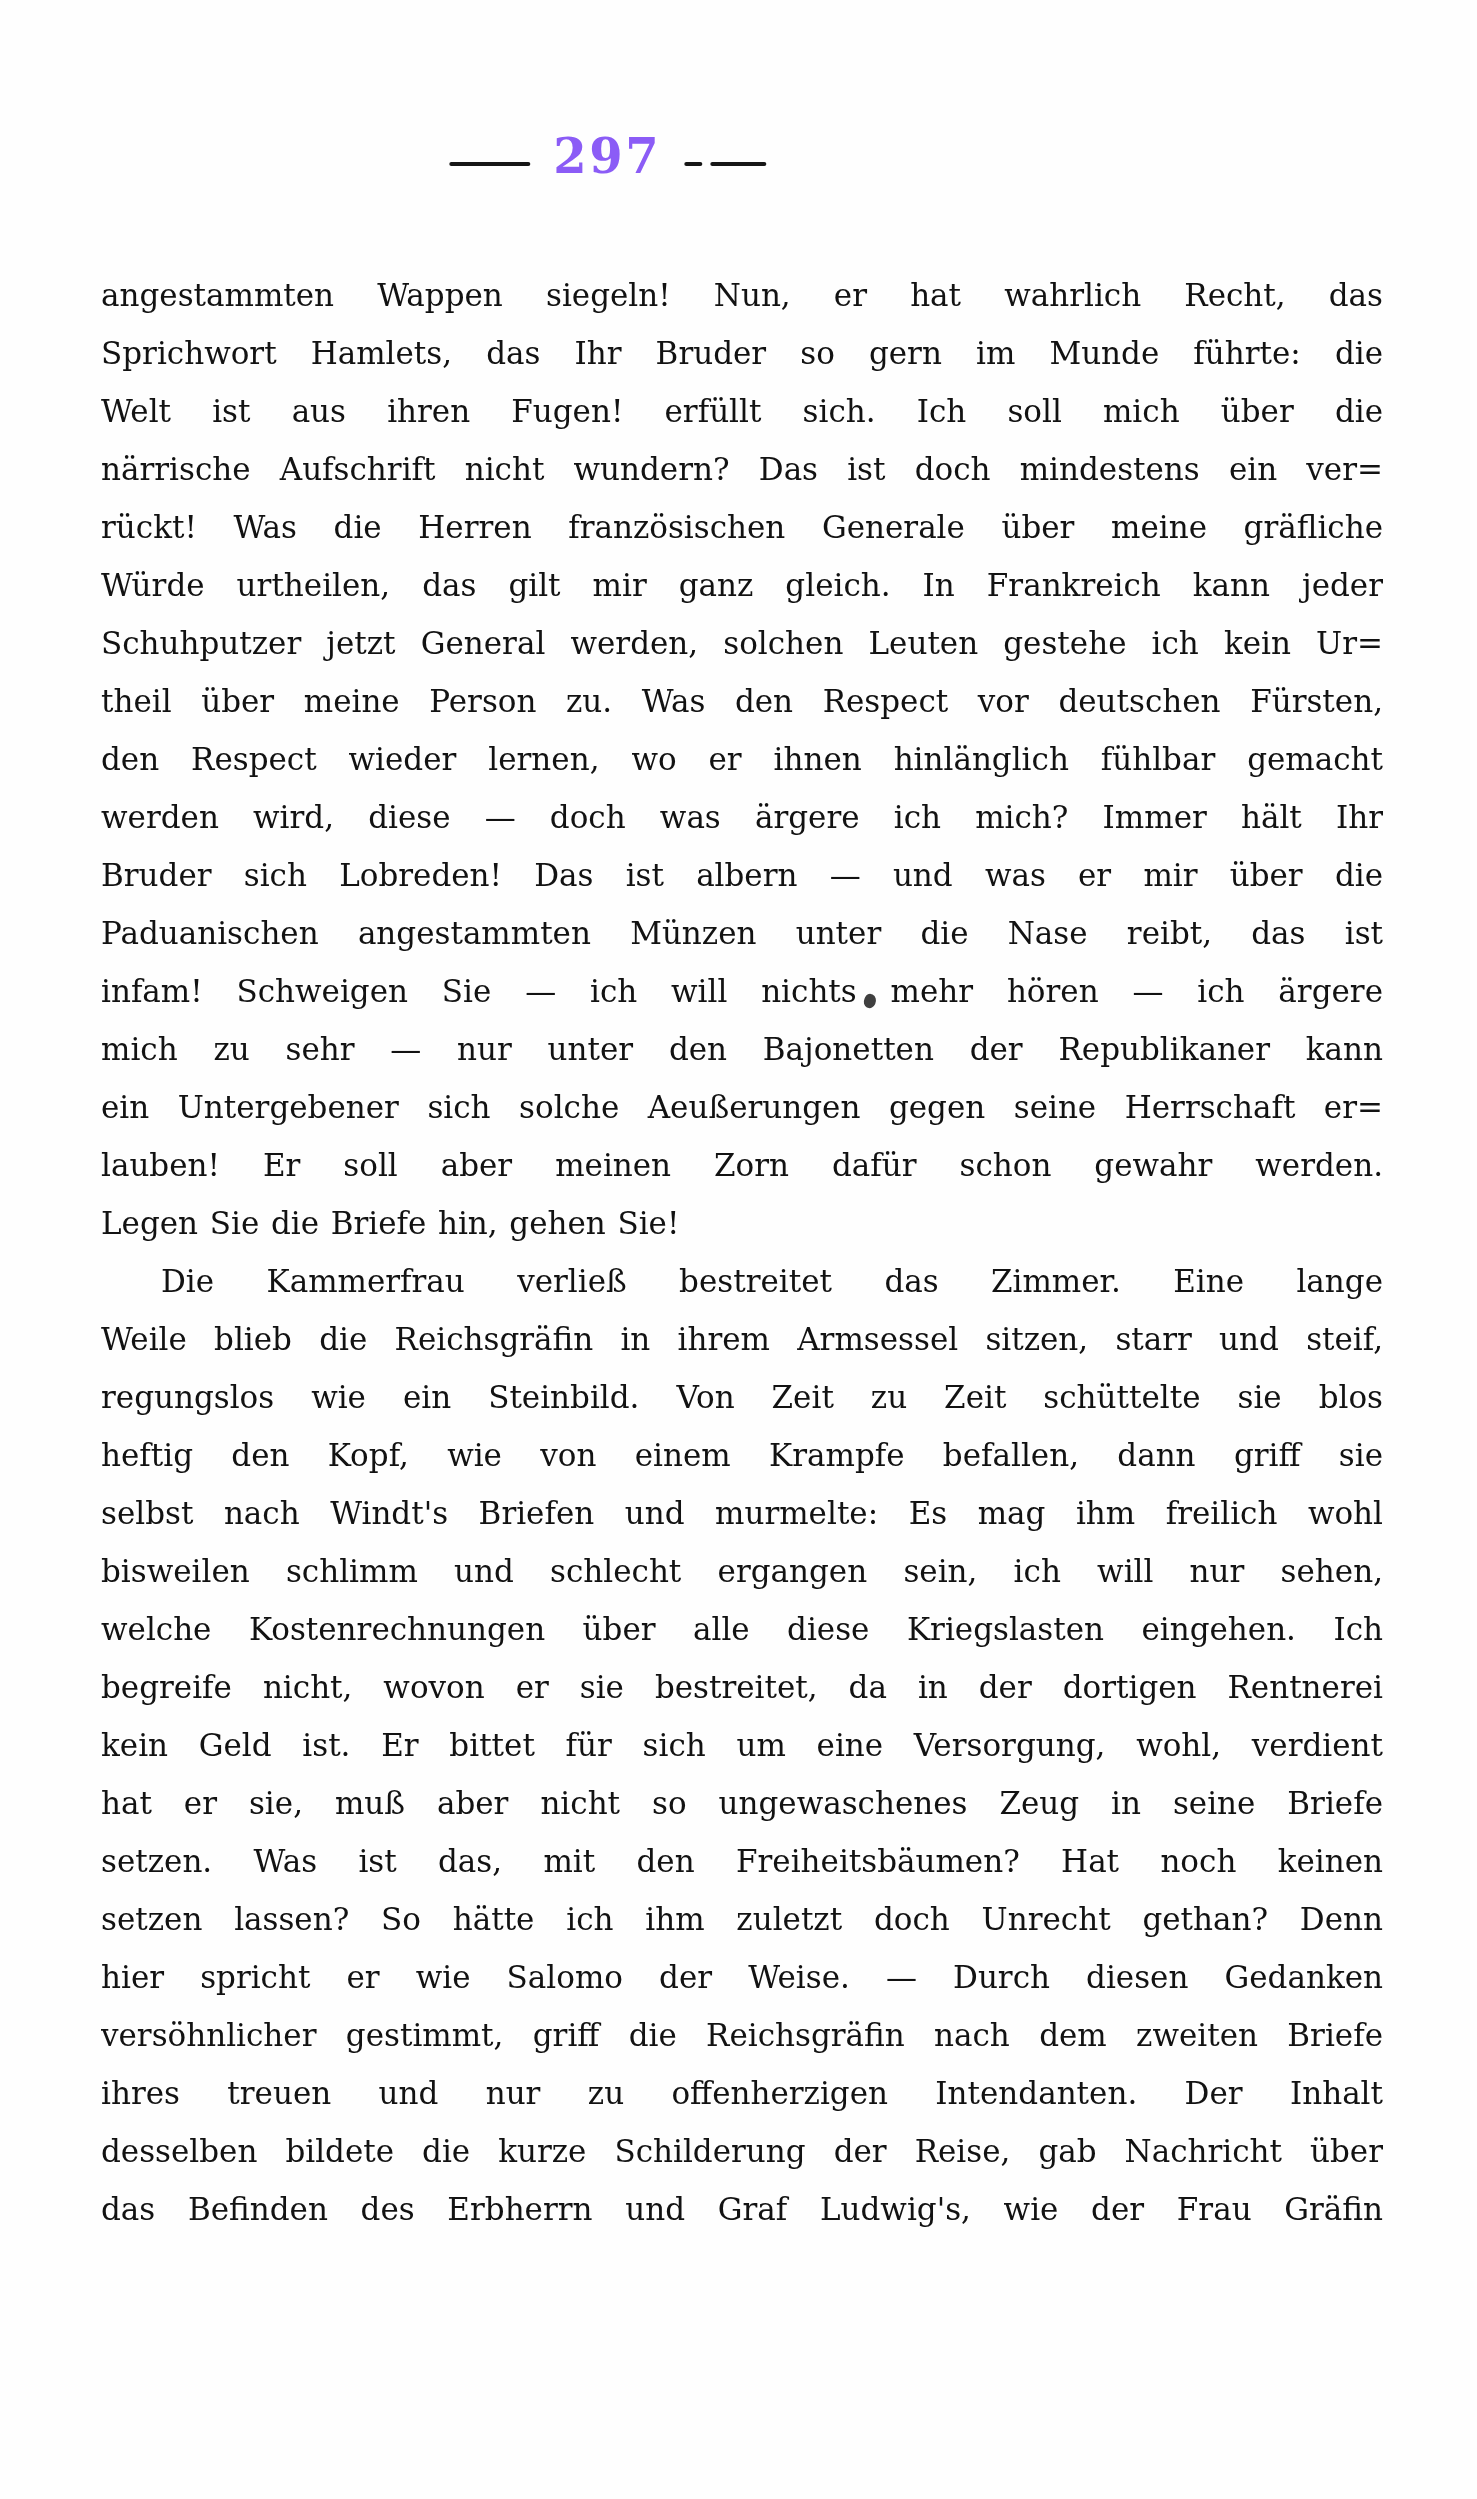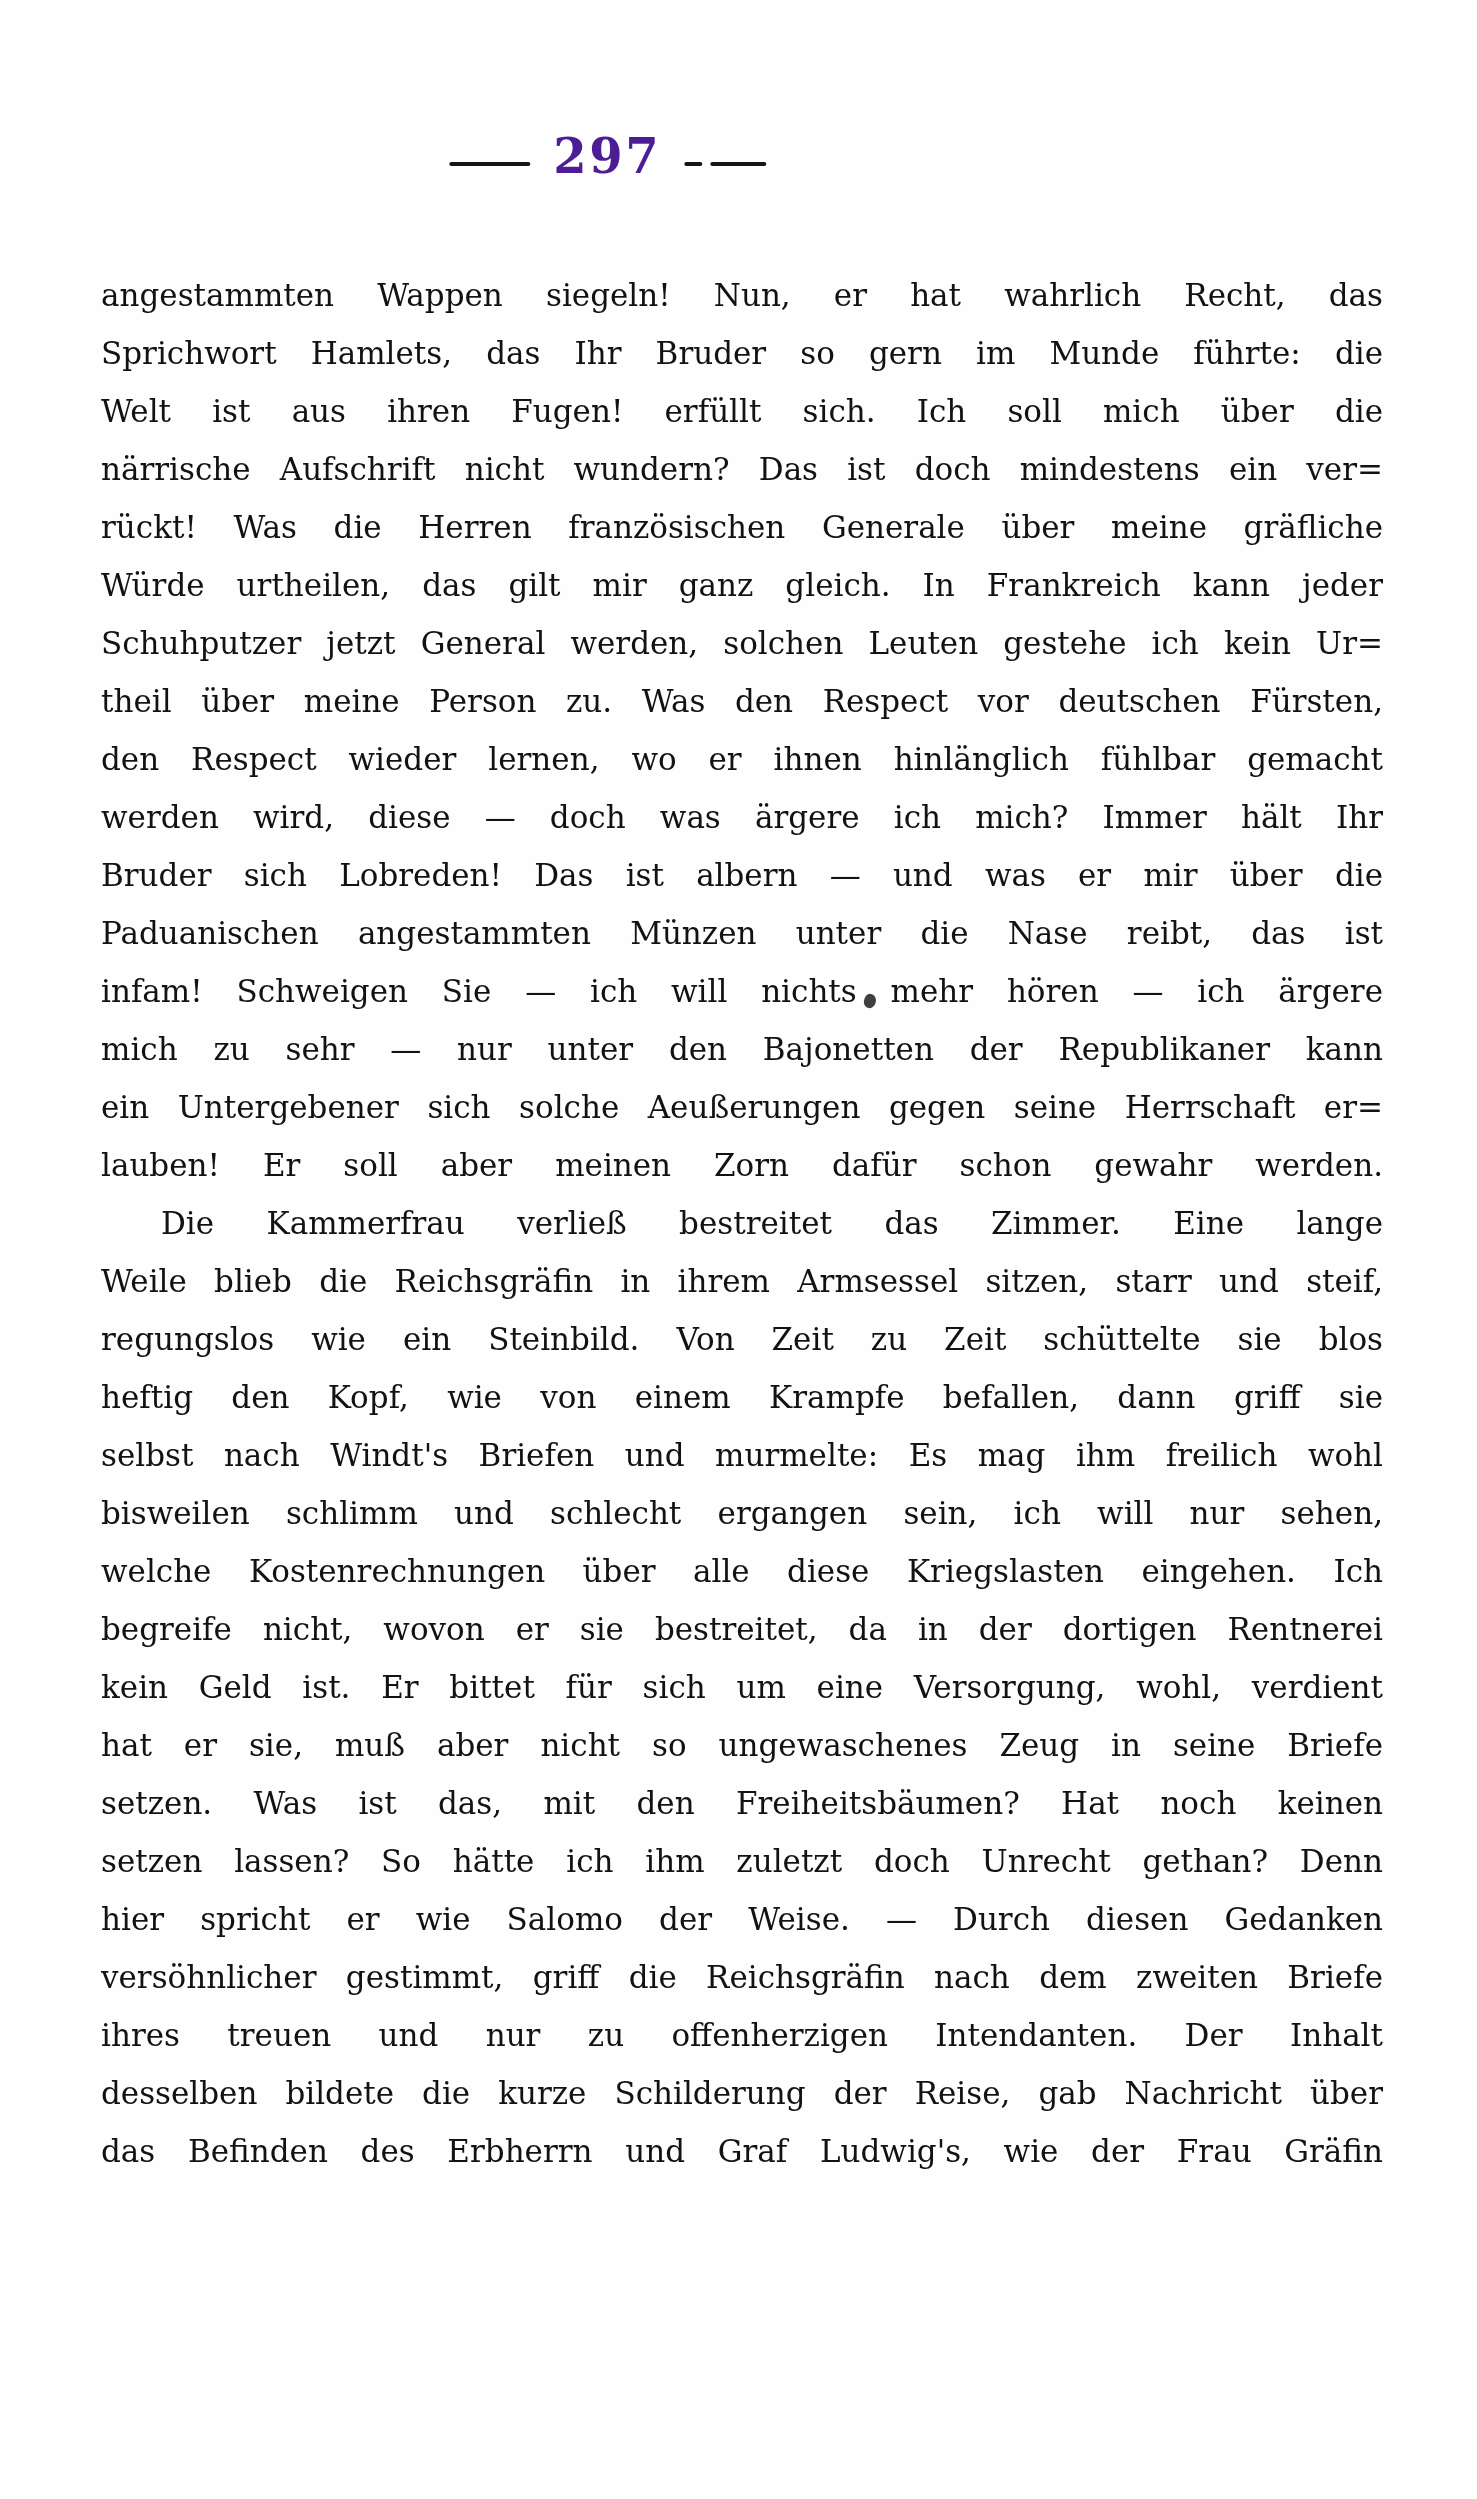--- a/index.html
+++ b/index.html
@@ -24,21 +24,21 @@
     transform: translateX(-50%);
     display: flex;
     align-items: center;
     gap: 23px;
   }
   .pagenum {
     font-size: 48px;
     font-weight: bold;
     line-height: 1;
     letter-spacing: 2.6px;
-    color: #4c1d95;
+    color: #8b5cf6;
     text-align: right;
   }
   .rule-group {
     display: flex;
     align-items: center;
     gap: 8.8px;
     position: relative;
     top: 8px;
   }
   .rule {
@@ -120,20 +120,21 @@
       <div class="line just">Schuhputzer jetzt General werden, solchen Leuten gestehe ich kein Ur=</div>
       <div class="line just">theil über meine Person zu. Was den Respect vor deutschen Fürsten,</div>
       <div class="line just">den Respect wieder lernen, wo er ihnen hinlänglich fühlbar gemacht</div>
       <div class="line just">werden wird, diese — doch was ärgere ich mich? Immer hält Ihr</div>
       <div class="line just">Bruder sich Lobreden! Das ist albern — und was er mir über die</div>
       <div class="line just">Paduanischen angestammten Münzen unter die Nase reibt, das ist</div>
       <div class="line just">infam! Schweigen Sie — ich will nichts mehr hören — ich ärgere</div>
       <div class="line just">mich zu sehr — nur unter den Bajonetten der Republikaner kann</div>
       <div class="line just">ein Untergebener sich solche Aeußerungen gegen seine Herrschaft er=</div>
       <div class="line just">lauben! Er soll aber meinen Zorn dafür schon gewahr werden.</div>
+      <div class="line plain">Legen Sie die Briefe hin, gehen Sie!</div>
       <div class="line just indent">Die Kammerfrau verließ bestreitet das Zimmer. Eine lange</div>
       <div class="line just">Weile blieb die Reichsgräfin in ihrem Armsessel sitzen, starr und steif,</div>
       <div class="line just">regungslos wie ein Steinbild. Von Zeit zu Zeit schüttelte sie blos</div>
       <div class="line just">heftig den Kopf, wie von einem Krampfe befallen, dann griff sie</div>
       <div class="line just">selbst nach Windt's Briefen und murmelte: Es mag ihm freilich wohl</div>
       <div class="line just">bisweilen schlimm und schlecht ergangen sein, ich will nur sehen,</div>
       <div class="line just">welche Kostenrechnungen über alle diese Kriegslasten eingehen. Ich</div>
       <div class="line just">begreife nicht, wovon er sie bestreitet, da in der dortigen Rentnerei</div>
       <div class="line just">kein Geld ist. Er bittet für sich um eine Versorgung, wohl, verdient</div>
       <div class="line just">hat er sie, muß aber nicht so ungewaschenes Zeug in seine Briefe</div>

